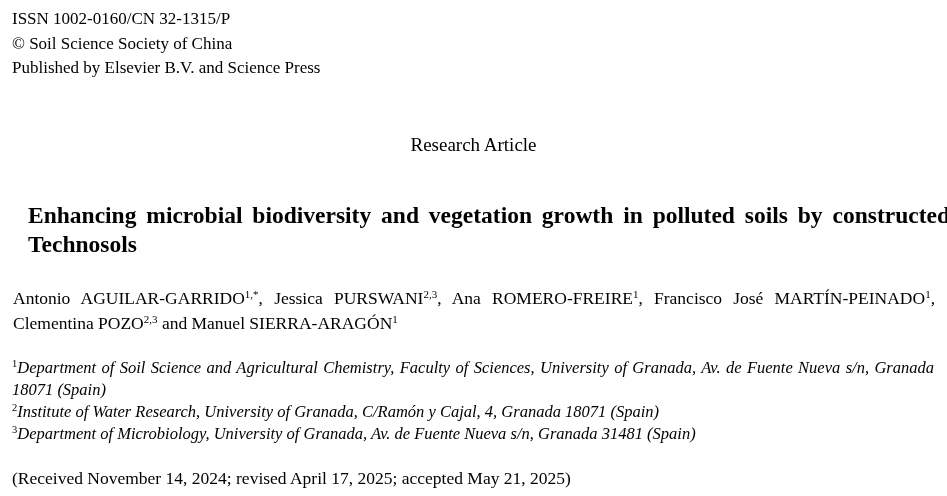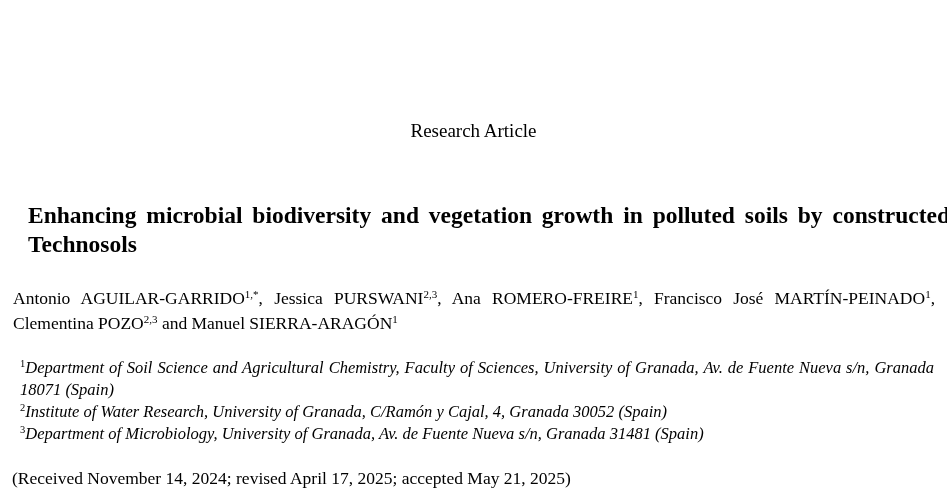--- a/index.html
+++ b/index.html
@@ -22,21 +22,21 @@
       font-size: 17px;
       line-height: 24.5px;
     }
     .header .journal {
       font-style: italic;
     }
     .article-type {
       position: absolute;
       left: 0;
       width: 947px;
-      top: 119px;
+      top: 133px;
       text-align: center;
       font-size: 19px;
       line-height: 24px;
     }
     .title {
       position: absolute;
       left: 12px;
       width: 922px;
       top: 185px;
       font-size: 23.5px;
@@ -67,46 +67,48 @@
       left: 12px;
       width: 922px;
       top: 357px;
       font-size: 16.5px;
       line-height: 22px;
       font-style: italic;
     }
     .affiliations .aff {
       text-align: justify;
       text-align-last: left;
-      margin-left: 8px;
     }
     .affiliations sup {
       font-style: normal;
       font-size: 10.5px;
     }
     .received {
       position: absolute;
       left: 12px;
       top: 466px;
       font-size: 17.5px;
       line-height: 24px;
       text-align: center;
     }
   </style>
 </head>
 <body>
 
 <div class="header">
+  <div>ISSN 1002-0160/CN 32-1315/P</div>
+  <div>© Soil Science Society of China</div>
+  <div>Published by Elsevier B.V. and Science Press</div>
 </div>
 
 <div class="article-type">Research Article</div>
 
 <h1 class="title">Enhancing microbial biodiversity and vegetation growth in polluted soils by constructed Technosols</h1>
 
 <p class="authors"><span><span>Antonio AGUILAR-GARRIDO</span><sup>1,*</sup></span><span>, </span><span><span>Jessica PURSWANI</span><sup>2,3</sup></span><span>, </span><span><span>Ana ROMERO-FREIRE</span><sup>1</sup></span><span>, </span><span><span>Francisco José MARTÍN-PEINADO</span><sup>1</sup></span><span>, </span><span><span>Clementina POZO</span><sup>2,3</sup></span><span> and </span><span><span>Manuel SIERRA-ARAGÓN</span><sup>1</sup></span></p>
 
 <div class="affiliations">
   <div class="aff"><sup>1</sup><span>Department of Soil Science and Agricultural Chemistry, Faculty of Sciences, University of Granada, Av. de Fuente Nueva s/n, Granada 18071 (Spain)</span></div>
-  <div class="aff"><sup>2</sup><span>Institute of Water Research, University of Granada, C/Ramón y Cajal, 4, Granada 30052 (Spain)</span></div>
+  <div class="aff"><sup>2</sup><span>Institute of Water Research, University of Granada, C/Ramón y Cajal, 4, Granada 18071 (Spain)</span></div>
   <div class="aff"><sup>3</sup><span>Department of Microbiology, University of Granada, Av. de Fuente Nueva s/n, Granada 31481 (Spain)</span></div>
 </div>
 
 <div class="received">(Received November 14, 2024; revised April 17, 2025; accepted May 21, 2025)</div>
 
 </body></html>

